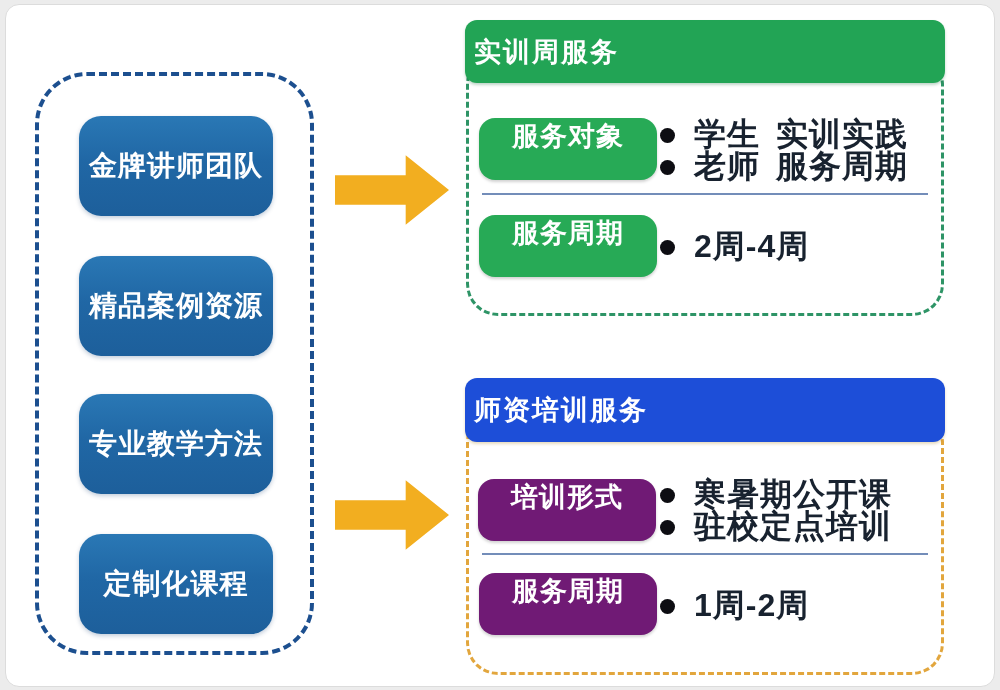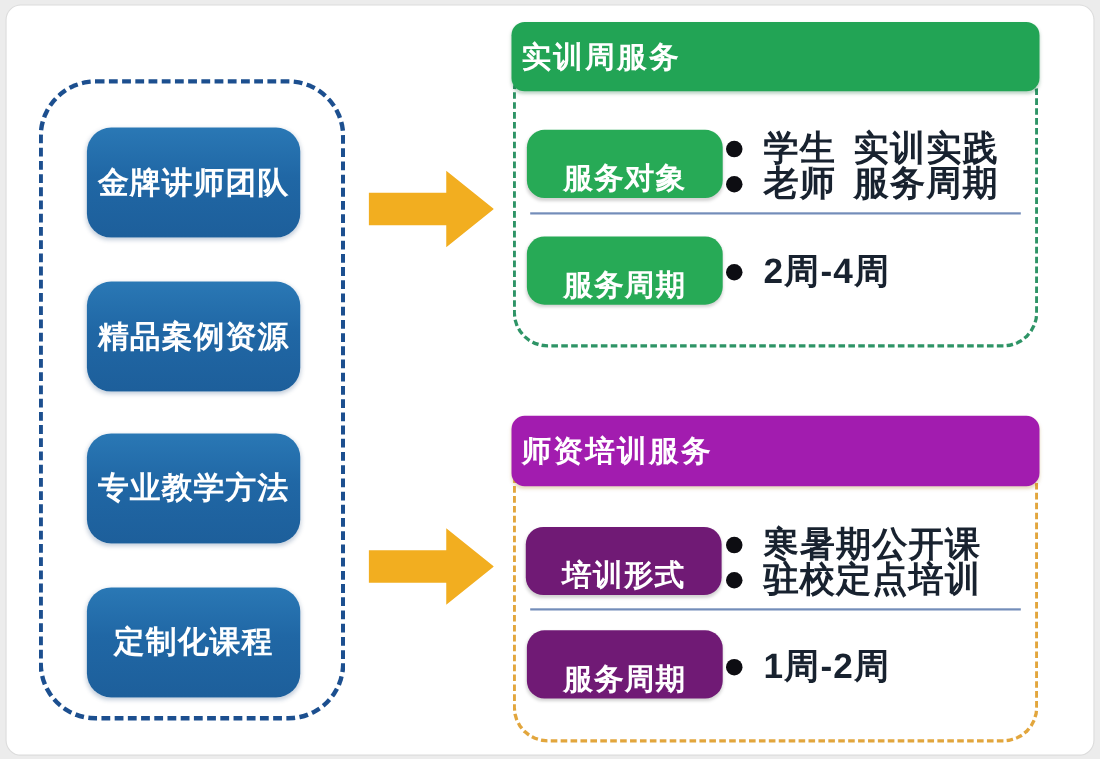--- a/index.html
+++ b/index.html
@@ -34,30 +34,30 @@
   .arrow.a1{left:335px;top:153px}
   .arrow.a2{left:335px;top:478px}
   
   .sec-header{
     position:absolute;left:465px;width:480px;height:63px;
     border-radius:12px;display:flex;align-items:center;
     padding-left:9px;box-sizing:border-box;
     color:#fff;font-size:27px;font-weight:bold;letter-spacing:2px;z-index:3;
   }
   .sec-header.green{top:20px;background:#22a455;box-shadow:0 2px 3px rgba(0,90,40,.25);}
-  .sec-header.yellow{top:378px;background:#a21caf;height:64px;box-shadow:0 2px 3px rgba(160,110,0,.25);}
+  .sec-header.yellow{top:378px;background:#1d4ed8;height:64px;box-shadow:0 2px 3px rgba(160,110,0,.25);}
   .sec-body{
     position:absolute;left:466px;width:478px;box-sizing:border-box;
     border-radius:32px;z-index:1;background:#fff;
   }
   .sec-body.green{top:52px;height:264px;border:3px dashed #2e9466;}
   .sec-body.yellow{top:410px;height:265px;border:3px dashed #e2a63d;}
   .label-box{
     position:absolute;width:178px;height:62px;border-radius:16px;
-    display:flex;align-items:flex-end;justify-content:center;
+    display:flex;align-items:flex-start;justify-content:center;
     color:#fff;font-size:27px;font-weight:bold;letter-spacing:1px;z-index:2;
     box-shadow:0 2px 3px rgba(0,0,0,.18);
   }
   .label-box.green{background:#27aa56;}
   .label-box.yellow{background:#701a75;}
   .lb1{left:479px;top:118px}
   .lb2{left:479px;top:215px}
   .lb3{left:478px;top:479px}
   .lb4{left:479px;top:573px}
   .bullets{position:absolute;z-index:2;}

